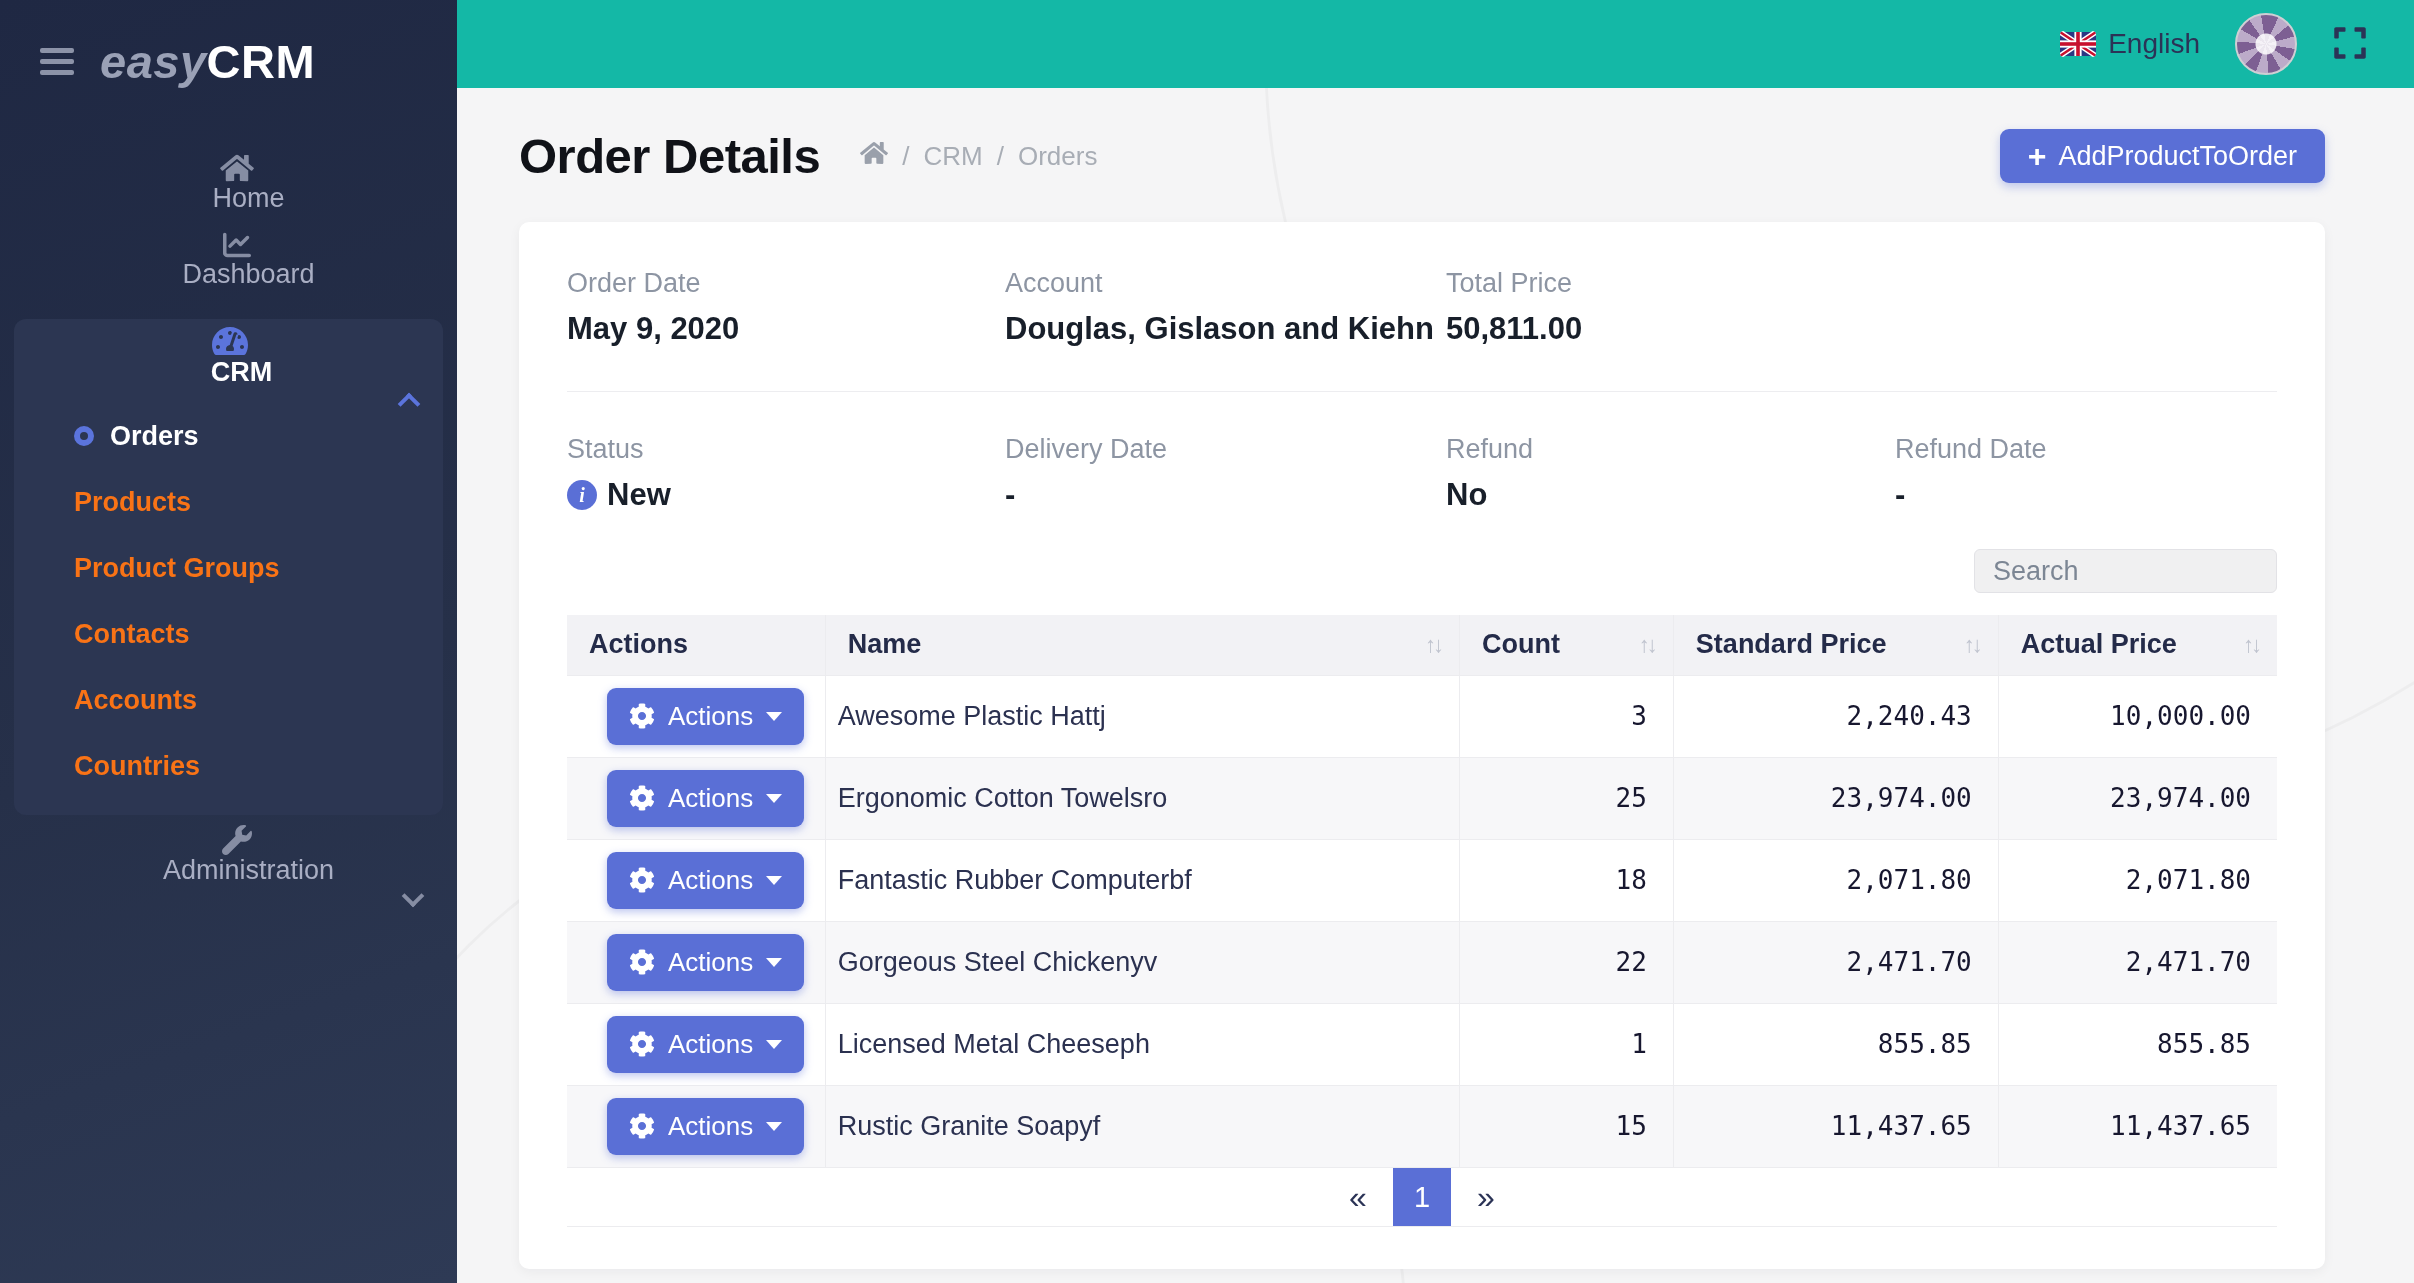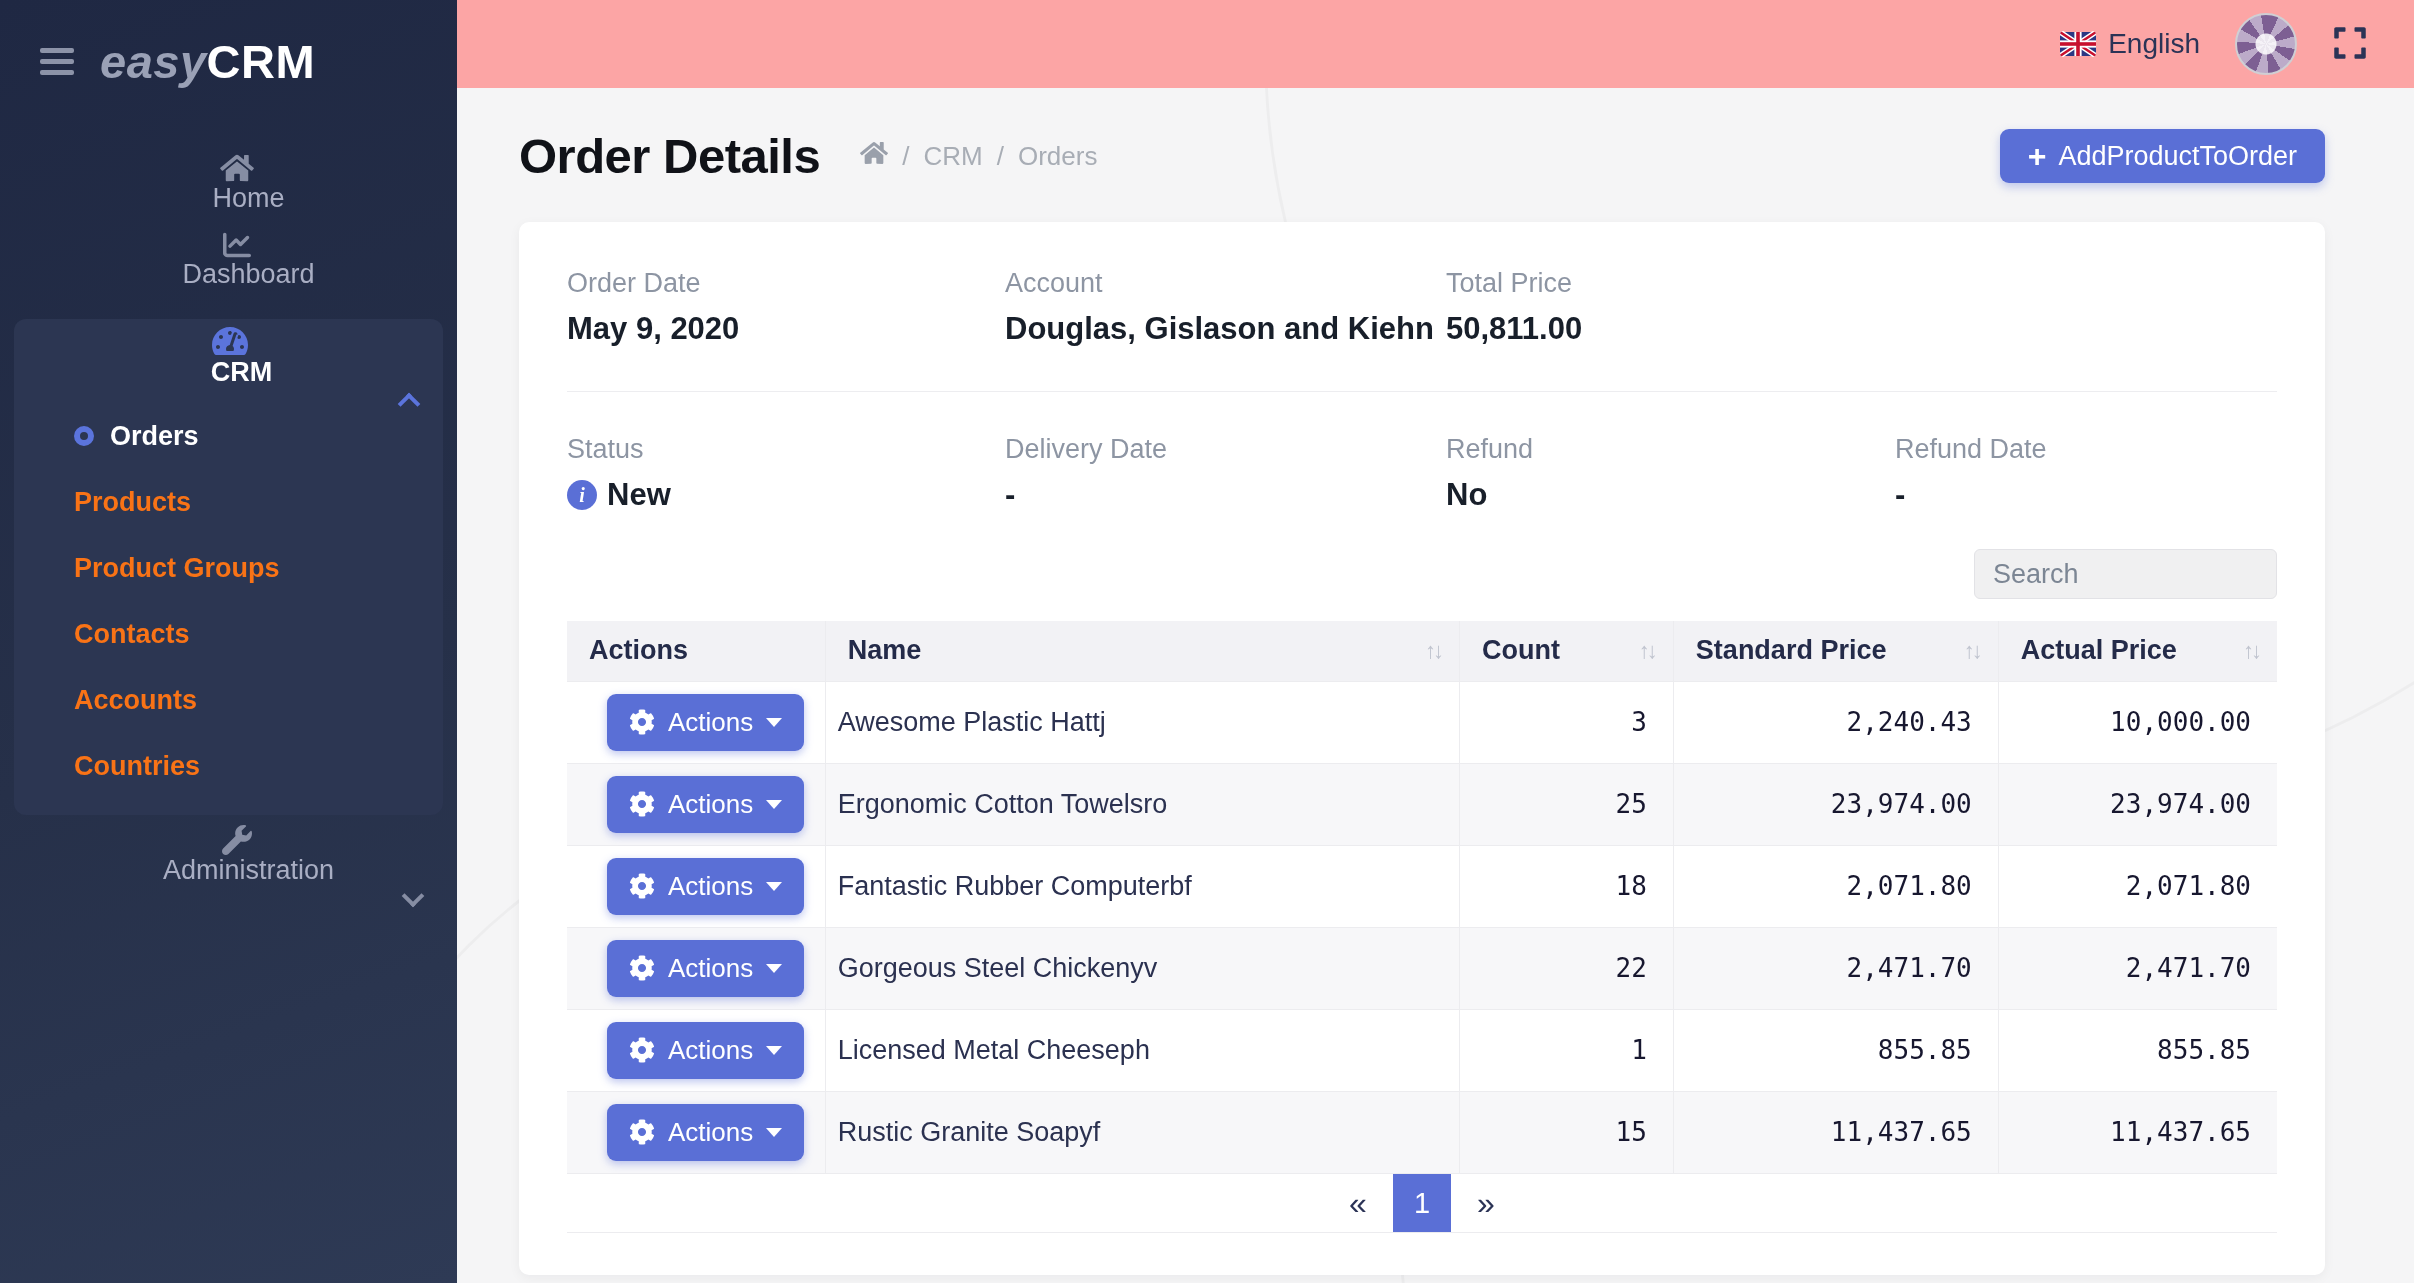--- a/index.html
+++ b/index.html
@@ -49,21 +49,21 @@
     margin-right: 16px; flex: 0 0 auto;
   }
 
   
   .main { flex: 1; position: relative; overflow: hidden; background: #f5f5f6; }
   .deco { position: absolute; border-radius: 50%; border: 3px solid rgba(0,0,0,0.03); pointer-events: none; }
   .deco.d1 { width: 1500px; height: 1500px; top: -700px; right: -350px; }
   .deco.d2 { width: 1100px; height: 1100px; bottom: -600px; left: -150px; }
 
   .topbar {
-    height: 88px; background: #fca5a5;
+    height: 88px; background: #14b8a6;
     display: flex; align-items: center; justify-content: flex-end;
     gap: 35px; padding-right: 44px; position: relative; z-index: 2;
   }
   .lang { display: flex; align-items: center; gap: 12px; cursor: pointer; }
   .lang .flag { width: 36px; height: 26px; border-radius: 4px; overflow: hidden; display: block; }
   .lang .lang-label { font-size: 28px; color: #2b3356; }
   .avatar {
     width: 62px; height: 62px; border-radius: 50%; cursor: pointer;
     background:
       radial-gradient(circle at 50% 50%, rgba(255,255,255,0.85) 0 10px, transparent 11px),
@@ -100,21 +100,21 @@
   .field-value { margin-top: 12px; font-size: 31px; font-weight: 700; color: #181f2a; display: flex; align-items: center; }
   .info-ico {
     width: 30px; height: 30px; border-radius: 50%; background: #5a6fd6; color: #fff;
     display: inline-flex; align-items: center; justify-content: center;
     font-size: 20px; font-weight: 700; font-style: italic; margin-right: 10px; flex: 0 0 auto;
     font-family: "Liberation Serif", serif;
   }
 
   .search-row { display: flex; justify-content: flex-end; margin-top: 36px; }
   .search-input {
-    width: 303px; height: 50px; background: #f0f0f1; border: 1px solid #e2e2e6;
+    width: 303px; height: 44px; background: #f0f0f1; border: 1px solid #e2e2e6;
     border-radius: 6px; padding: 0 18px; font-size: 27px; color: #4a5260;
     font-family: "Liberation Sans", sans-serif; outline: none; margin-left: 26px;
   }
   .search-input::placeholder { color: #7c8694; }
 
   .table-wrap { margin-top: 22px; }
   table { width: 100%; border-collapse: collapse; table-layout: fixed; }
   col.c-actions { width: 15.1%; } col.c-name { width: 37.1%; }
   col.c-count { width: 12.5%; } col.c-std { width: 19.0%; } col.c-act { width: 16.3%; }
   thead th {

